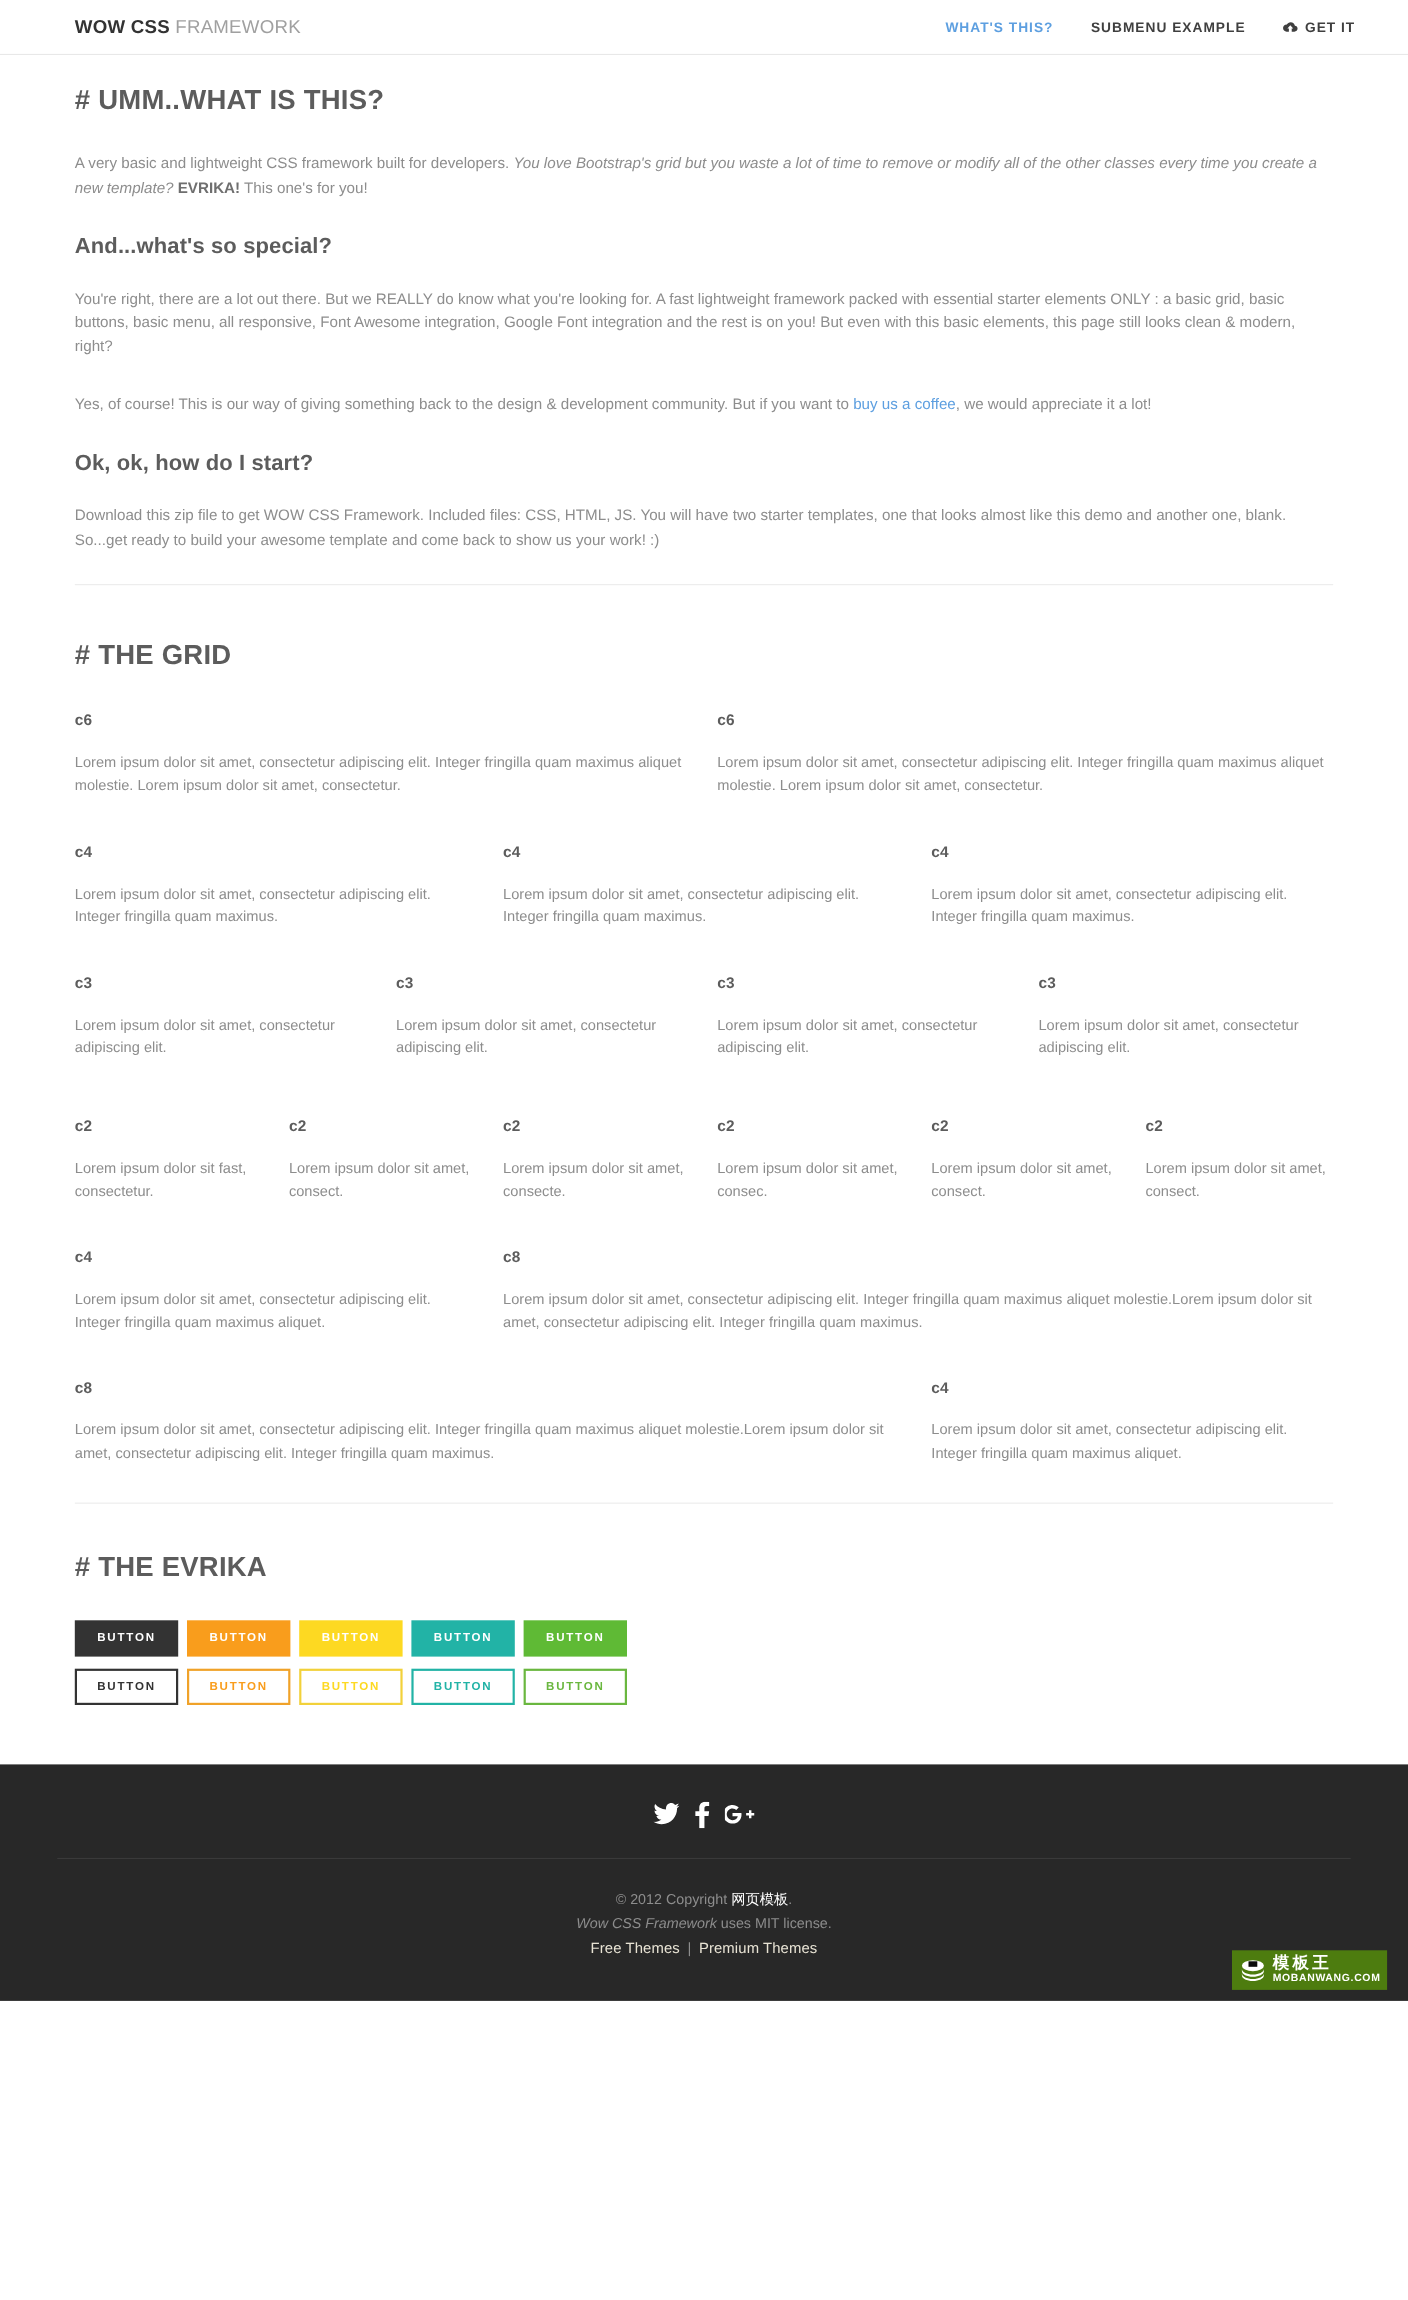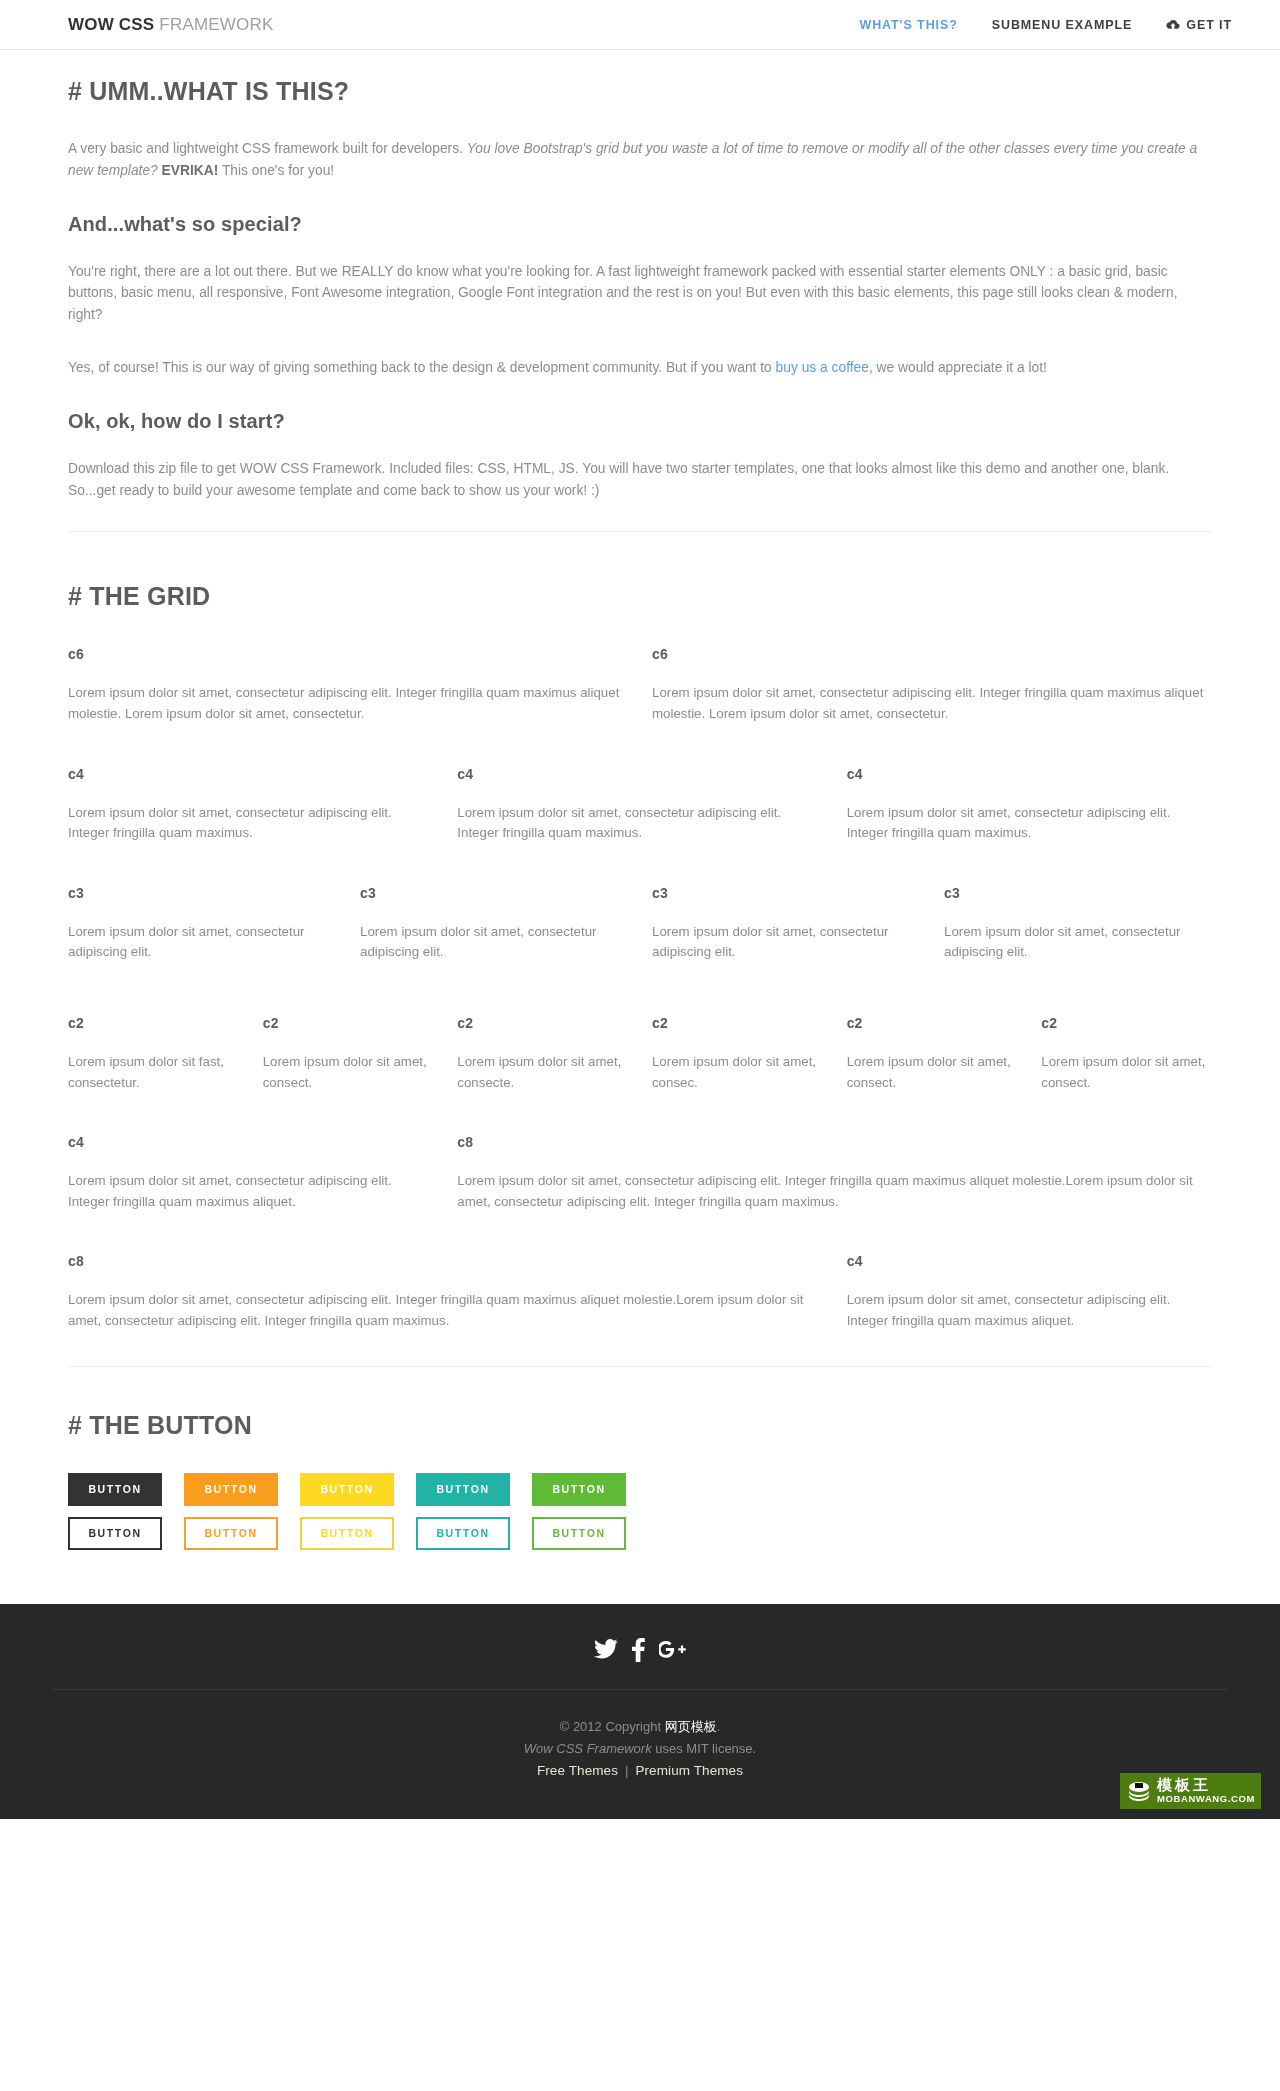--- a/index.html
+++ b/index.html
@@ -123,21 +123,21 @@
   .grid-row { margin-bottom: 41px; }
 
   
   .buttons-section { padding-top: 44px; }
   .buttons-section .section-title { margin-bottom: 33px; }
 
   .btn-row { display: flex; gap: 0; margin-bottom: 11px; }
   .btn {
     width: 94px;
     height: 33px;
-    margin-right: 22px;
+    margin-right: 8px;
     display: inline-flex;
     align-items: center;
     justify-content: center;
     font-size: 10.5px;
     font-weight: 700;
     letter-spacing: 1.6px;
     text-transform: uppercase;
     border: 2px solid transparent;
     cursor: pointer;
     font-family: "Liberation Sans", sans-serif;
@@ -355,21 +355,21 @@
         <div class="col c4">
           <div class="col-label">c4</div>
           <div class="col-text">Lorem ipsum dolor sit amet, consectetur adipiscing elit. Integer fringilla quam maximus aliquet.</div>
         </div>
       </div>
 
       <hr class="divider">
     </section>
 
     <section class="section buttons-section">
-      <h1 class="section-title"># THE BUTTON</h1>
+      <h1 class="section-title"># THE EVRIKA</h1>
 
       <div class="btn-row">
         <button class="btn solid" style="background:#333333;">BUTTON</button>
         <button class="btn solid" style="background:#f99d1c;">BUTTON</button>
         <button class="btn solid" style="background:#fdd922;">BUTTON</button>
         <button class="btn solid" style="background:#22b3a6;">BUTTON</button>
         <button class="btn solid" style="background:#5fba35;">BUTTON</button>
       </div>
 
       <div class="btn-row">

